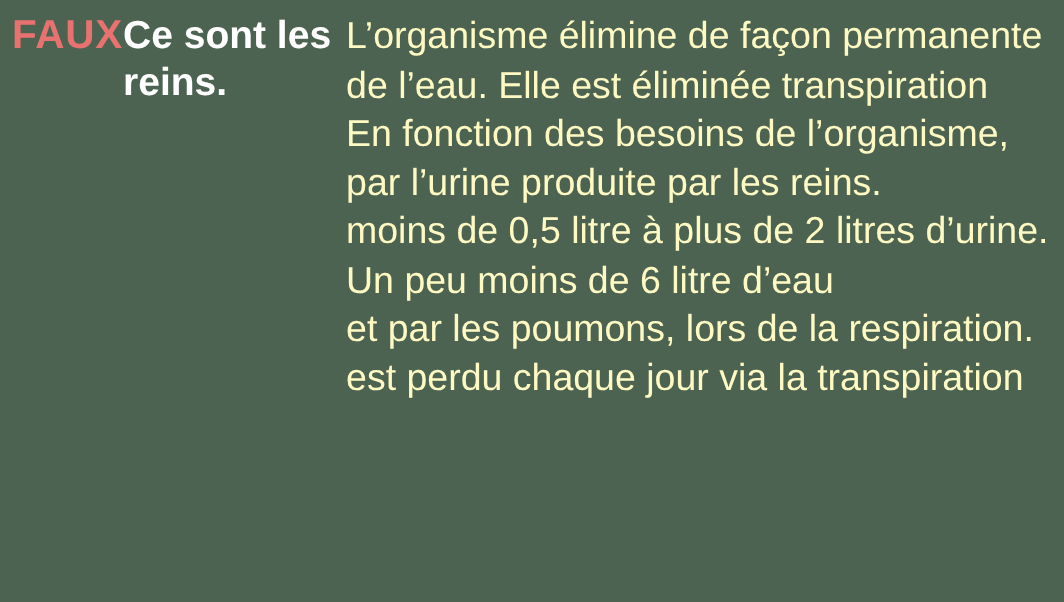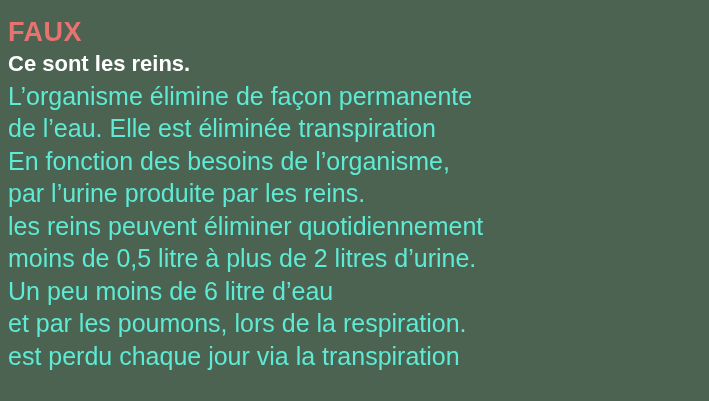--- a/index.html
+++ b/index.html
@@ -12,60 +12,58 @@
     background: #4b6350;
     font-family: "Liberation Sans", sans-serif;
     overflow: hidden;
   }
   .card {
     box-sizing: border-box;
     width: 709px;
     height: 401px;
     padding: 8px 10px 20px 8px;
     display: flex;
-    flex-direction: column;
-    justify-content: center;
+    justify-content: flex-start;
   }
   .verdict {
     font-size: 27px;
     font-weight: bold;
     letter-spacing: 0.5px;
     color: #e8726f;
     line-height: 1.18;
     margin: 0 0 2px 0;
   }
   .lead {
-    font-size: 22px;
+    font-size: 26px;
     font-weight: bold;
     color: #ffffff;
     line-height: 1.18;
     margin: 0 0 3px 0;
   }
   .body-text {
     font-size: 25px;
     font-weight: normal;
-    color: #5eead4;
+    color: #fef9c3;
     line-height: 1.30;
     margin: 0;
   }
   .body-text .line {
     display: block;
     white-space: nowrap;
   }
 </style>
 </head>
 <body>
 
 <div class="card">
   <div class="verdict">FAUX</div>
   <div class="lead">Ce sont les reins.</div>
   <div class="body-text">
     <span class="line">L’organisme élimine de façon permanente</span>
     <span class="line">de l’eau. Elle est éliminée transpiration</span>
     <span class="line">En fonction des besoins de l’organisme,</span>
     <span class="line">par l’urine produite par les reins.</span>
-    <span class="line">les reins peuvent éliminer quotidiennement</span>
     <span class="line">moins de 0,5 litre à plus de 2 litres d’urine.</span>
     <span class="line">Un peu moins de 6 litre d’eau</span>
     <span class="line">et par les poumons, lors de la respiration.</span>
     <span class="line">est perdu chaque jour via la transpiration</span>
   </div>
 </div>
 
 </body></html>

